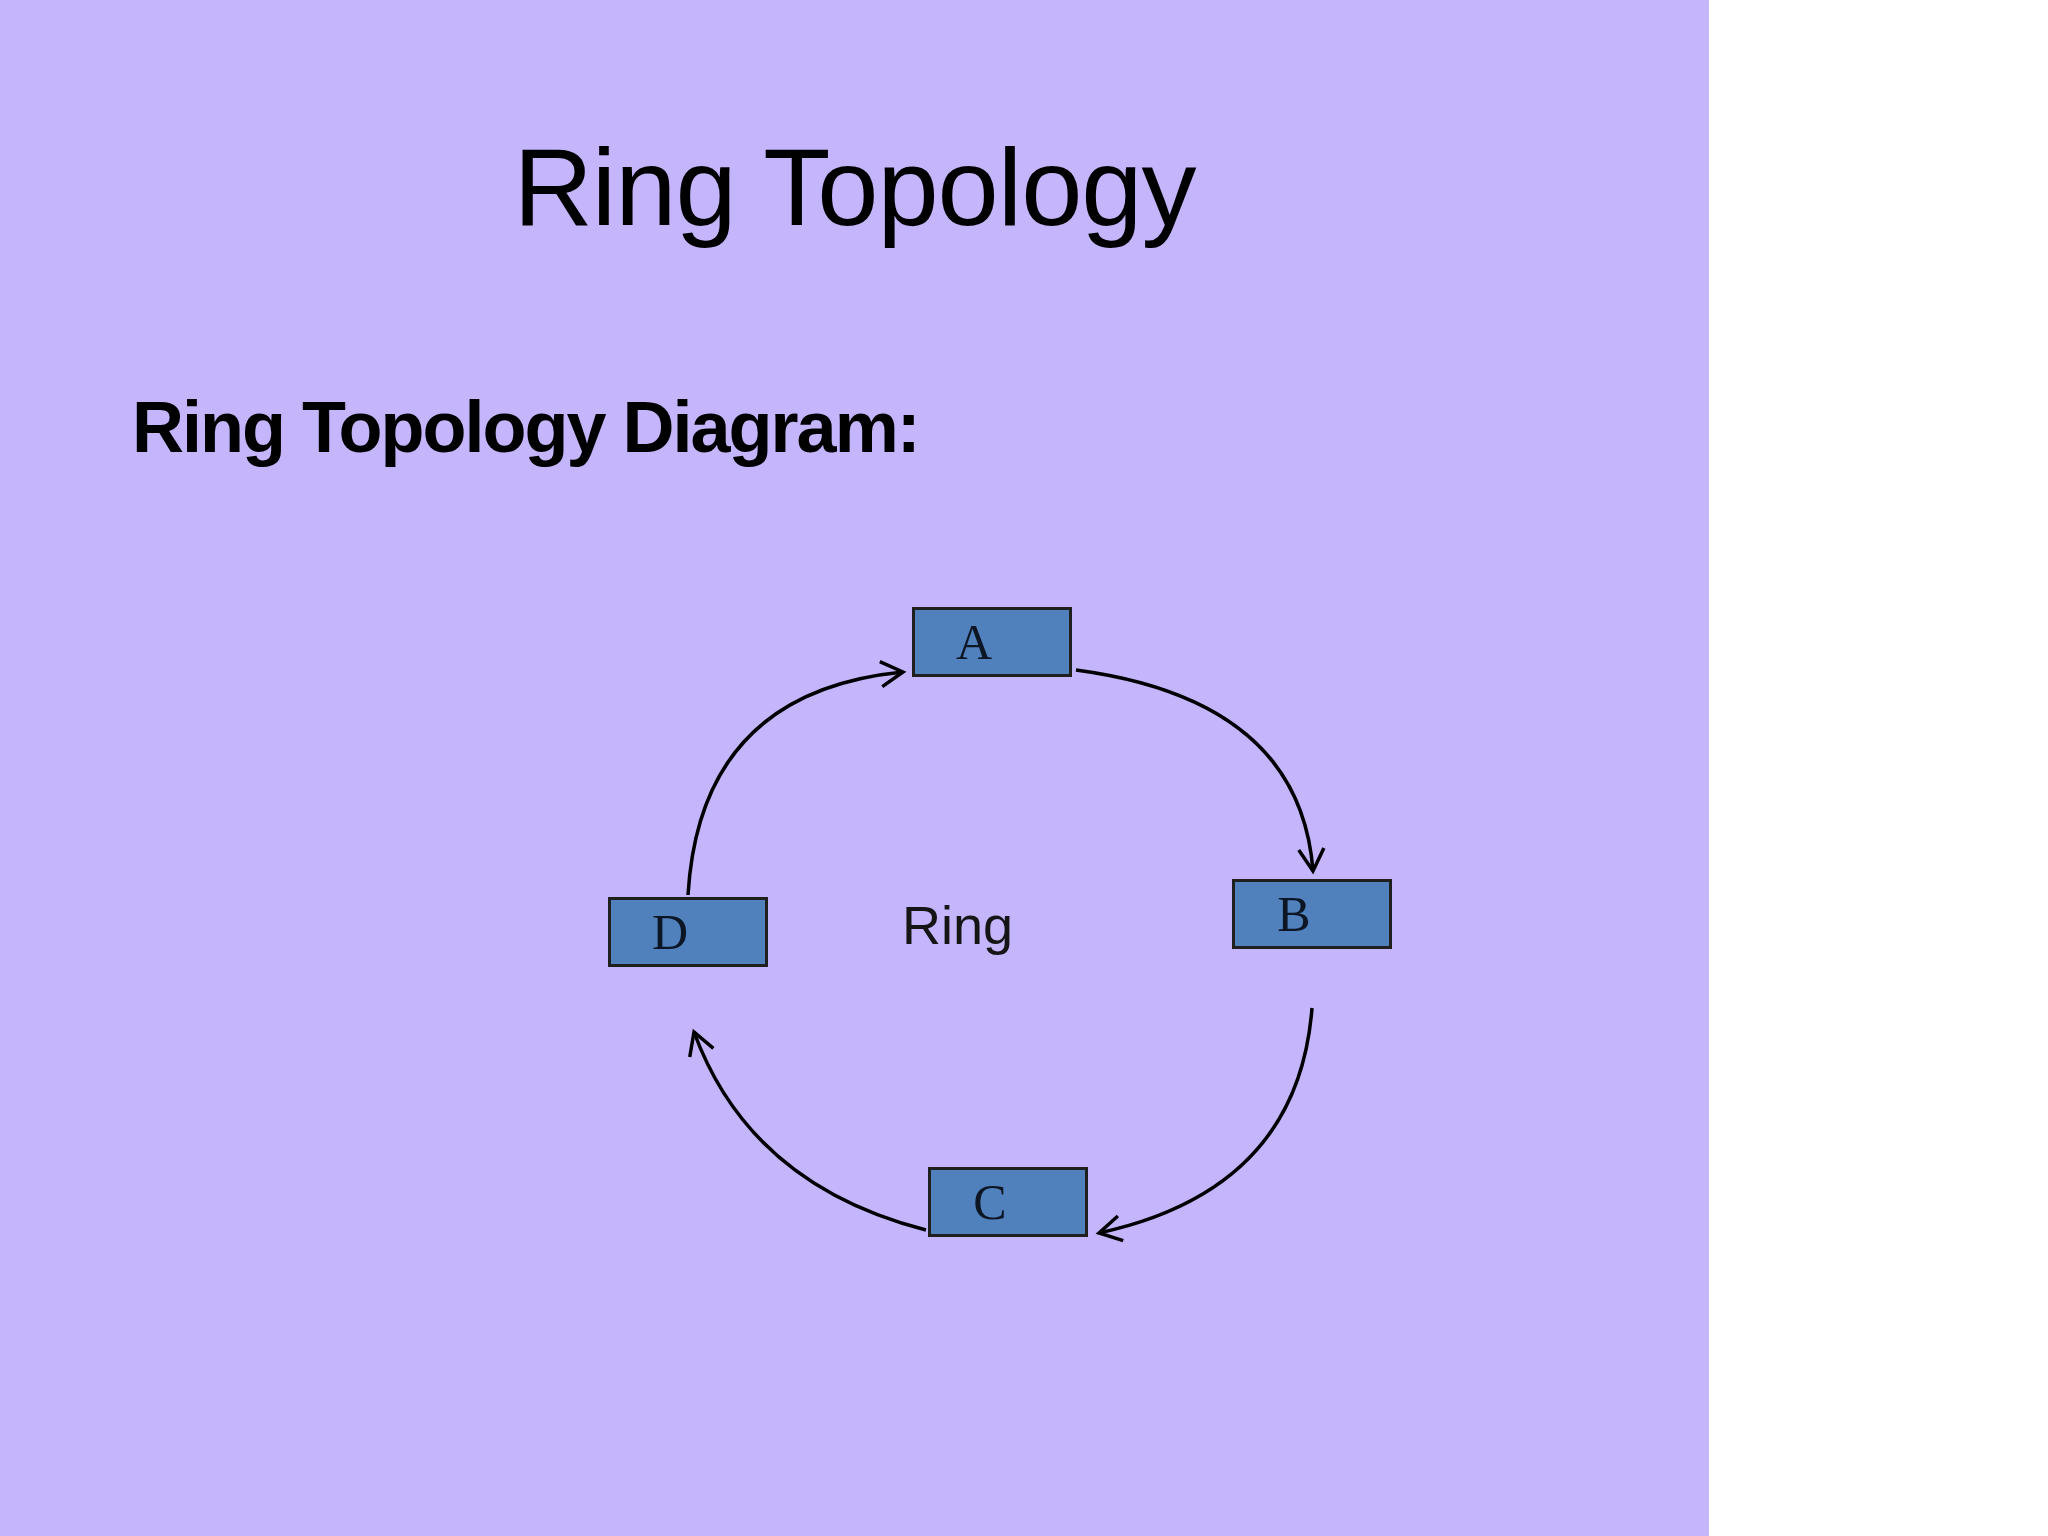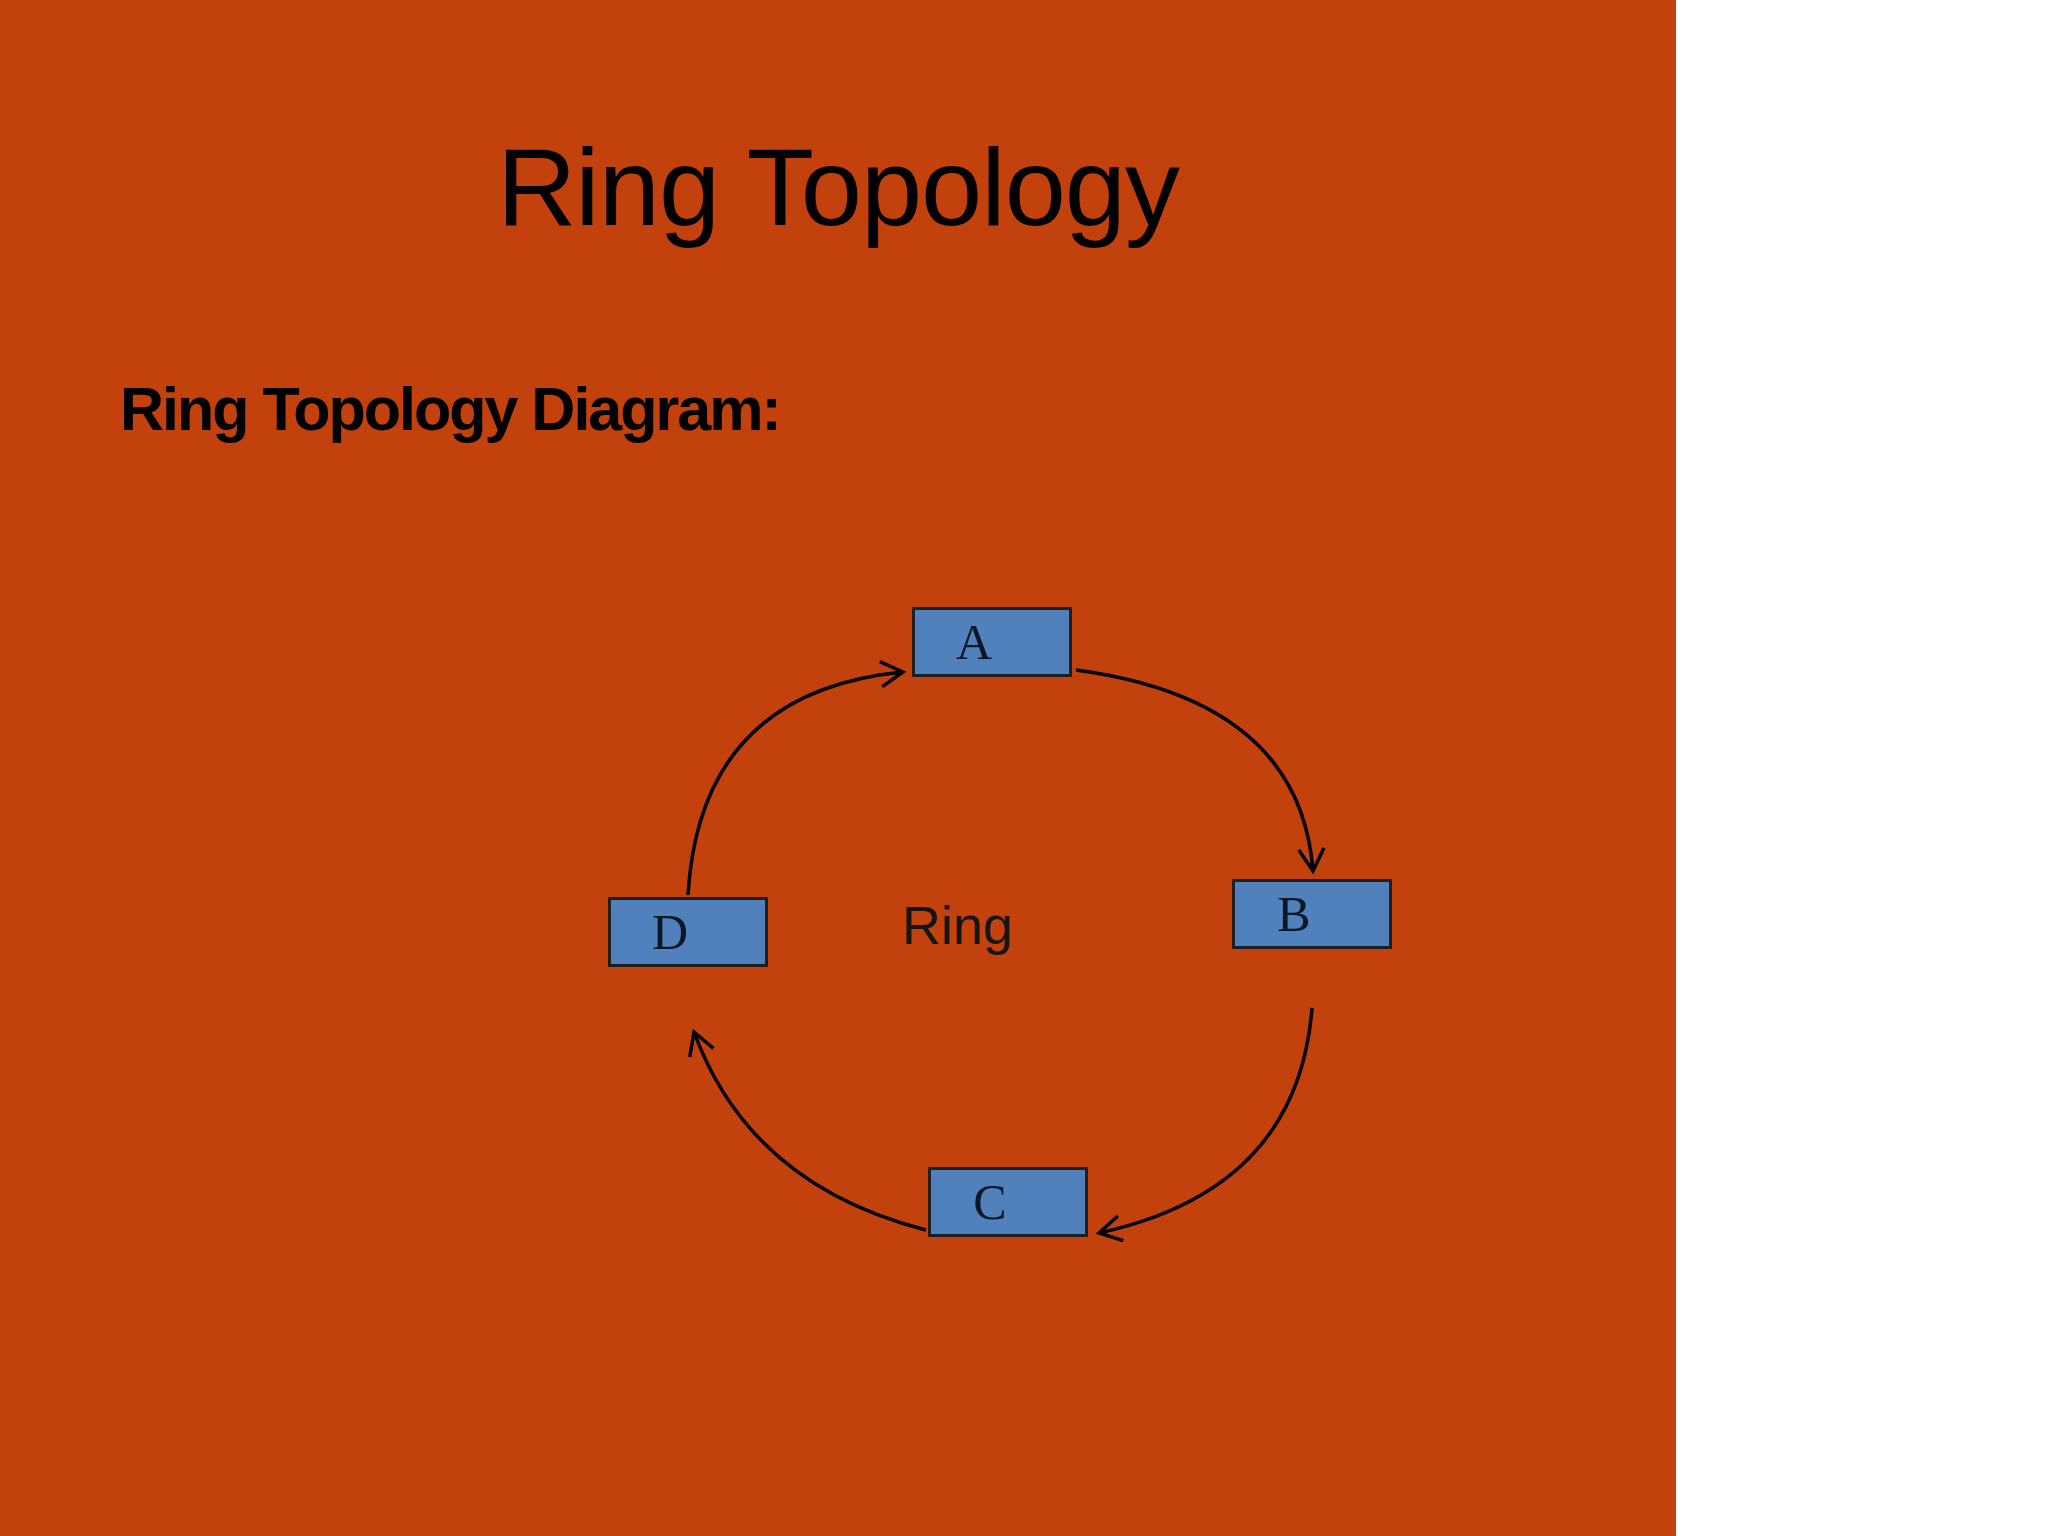--- a/index.html
+++ b/index.html
@@ -1,44 +1,45 @@
 <!DOCTYPE html>
 <html><head>
 <meta charset="utf-8">
 <style>
   html, body { margin: 0; padding: 0; background: #ffffff; }
   .slide {
     position: relative;
     width: 1676px;
     height: 1536px;
-    background: #c2410c;
+    background: #c4b5fd;
     overflow: hidden;
     font-family: "Liberation Sans", sans-serif;
     color: #000000;
+    padding-left: 33px;
     --node-fill: #5081BD;
     --node-border: #1f1f1f;
     --arrow-color: #000000;
   }
   .title {
     position: absolute;
     left: 0; right: 0;
     top: 126px;
     margin: 0;
     text-align: center;
     font-size: 110px;
     font-weight: 400;
     line-height: 1.1;
     letter-spacing: -1px;
   }
   .heading {
     position: absolute;
     left: 120px;
     top: 376px;
-    margin: 0;
-    font-size: 61px;
+    margin: 12px;
+    font-size: 72px;
     font-weight: 700;
     line-height: 1.1;
     letter-spacing: -2px;
   }
   .diagram {
     position: absolute;
     inset: 0;
   }
   .arrows-svg {
     position: absolute;

